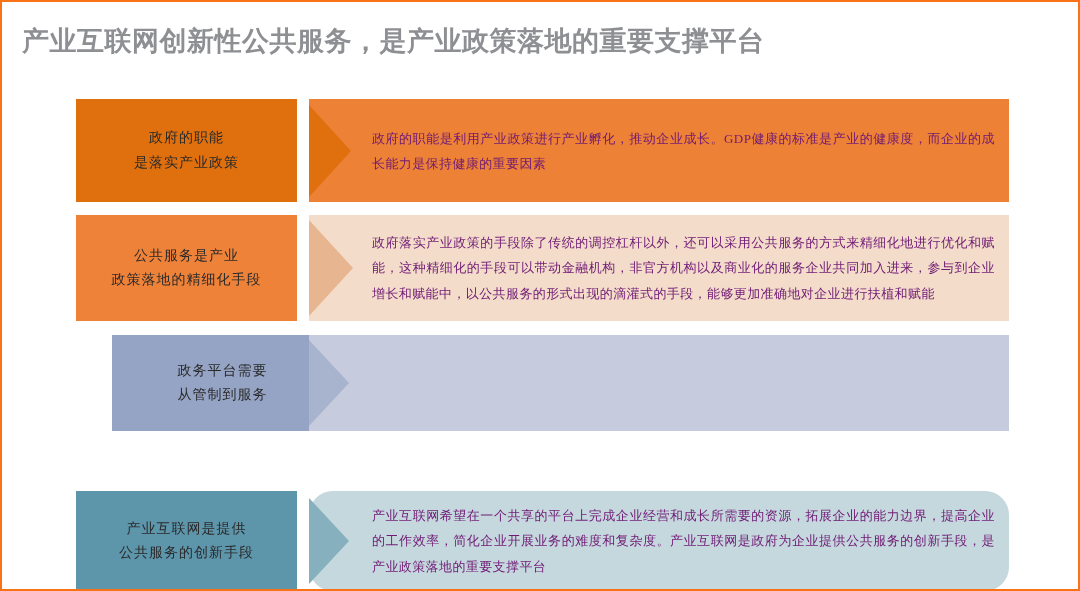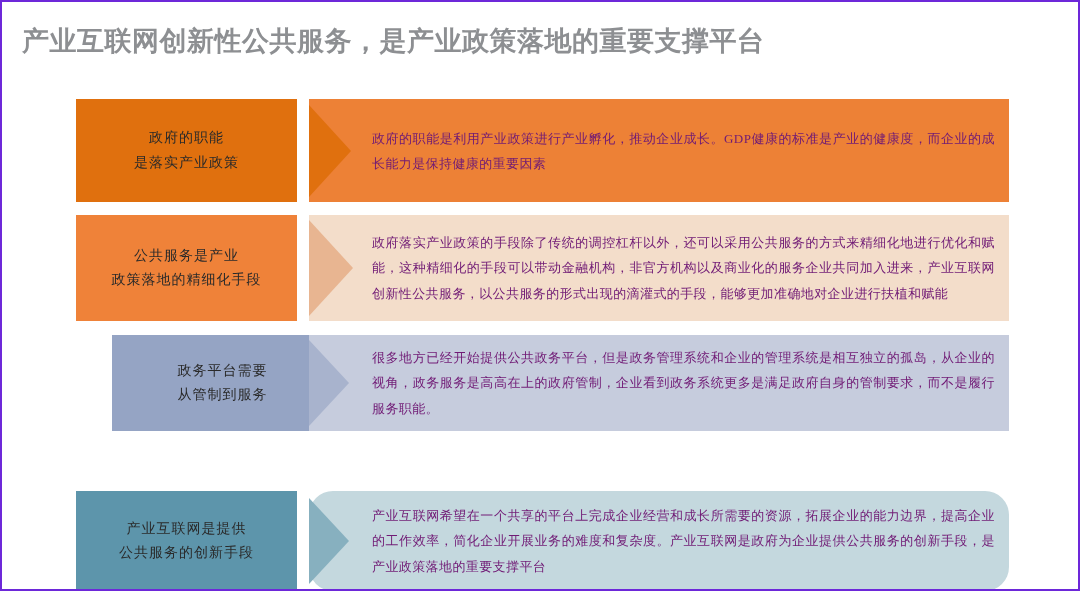--- a/index.html
+++ b/index.html
@@ -9,21 +9,21 @@
   }
   body {
     font-family: "Liberation Serif", "DejaVu Serif", serif;
   }
   #slide {
     position: relative;
     width: 1080px;
     height: 591px;
     background: #ffffff;
     box-sizing: border-box;
-    border: 2px solid #6d28d9;
+    border: 2px solid #f97316;
     overflow: hidden;
   }
   #slide-title {
     position: absolute;
     left: 20px;
     top: 18px;
     width: 1000px;
     height: 42px;
     font-family: "Liberation Sans", "DejaVu Sans", sans-serif;
     font-weight: bold;
@@ -140,32 +140,31 @@
     </div>
   </div>
 
   <div class="row" id="row-2">
     <div class="row-label">
       <div class="row-label-text">公共服务是产业
 政策落地的精细化手段</div>
     </div>
     <div class="row-body">
       <div class="row-arrow"></div>
-      <div class="row-body-text">政府落实产业政策的手段除了传统的调控杠杆以外，还可以采用公共服务的方式来精细化地进行优化和赋能，这种精细化的手段可以带动金融机构，非官方机构以及商业化的服务企业共同加入进来，产业互联网创新性公共服务，以公共服务的形式出现的滴灌式的手段，能够更加准确地对企业进行扶植和赋能</div>
+      <div class="row-body-text">政府落实产业政策的手段除了传统的调控杠杆以外，还可以采用公共服务的方式来精细化地进行优化和赋能，这种精细化的手段可以带动金融机构，非官方机构以及商业化的服务企业共同加入进来，参与到企业增长和赋能中，以公共服务的形式出现的滴灌式的手段，能够更加准确地对企业进行扶植和赋能</div>
     </div>
   </div>
 
   <div class="row" id="row-3">
     <div class="row-label">
       <div class="row-label-text">政务平台需要
 从管制到服务</div>
     </div>
     <div class="row-body">
       <div class="row-arrow"></div>
-      <div class="row-body-text">很多地方已经开始提供公共政务平台，但是政务管理系统和企业的管理系统是相互独立的孤岛，从企业的视角，政务服务是高高在上的政府管制，企业看到政务系统更多是满足政府自身的管制要求，而不是履行服务职能。</div>
     </div>
   </div>
 
   <div class="row" id="row-4">
     <div class="row-label">
       <div class="row-label-text">产业互联网是提供
 公共服务的创新手段</div>
     </div>
     <div class="row-body">
       <div class="row-arrow"></div>

